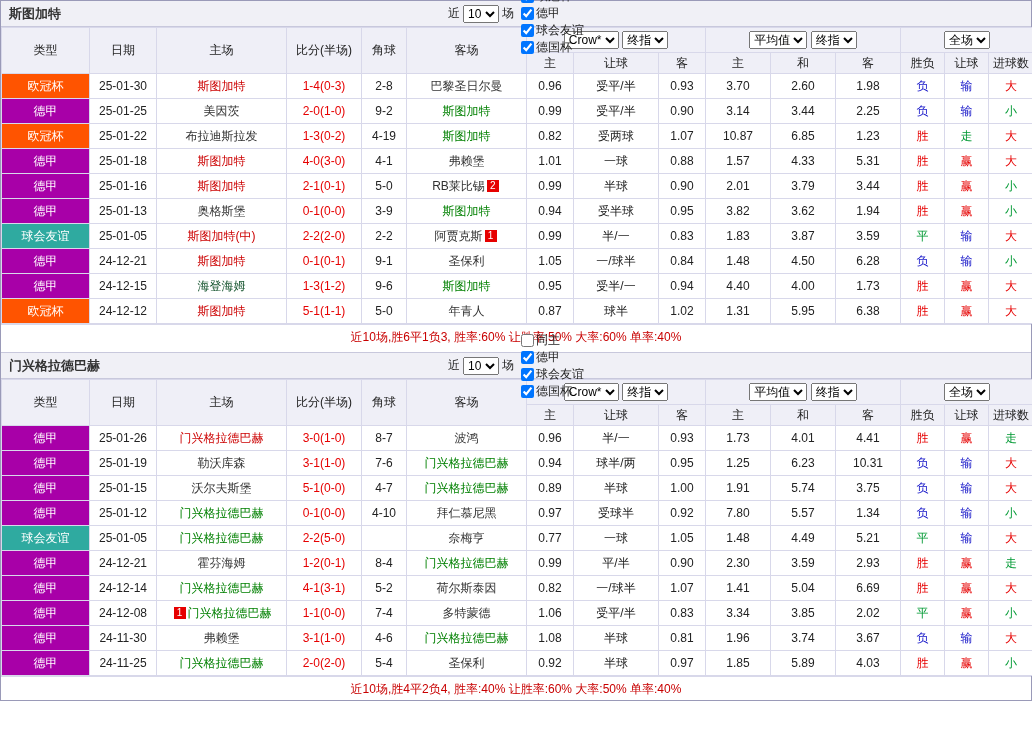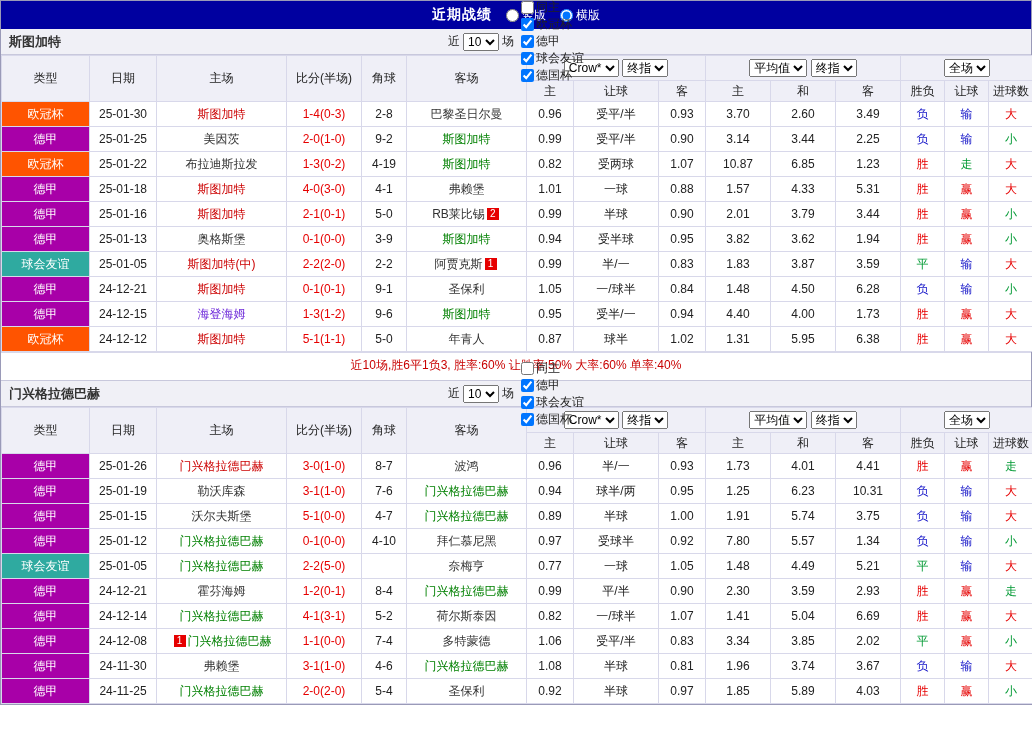--- a/index.html
+++ b/index.html
@@ -27,31 +27,20 @@
   td.type{color:#fff;padding:0;}
   td.score{color:#E60000;}
   .badge{display:inline-block;background:#E60000;color:#fff;font-size:10px;line-height:12px;min-width:12px;height:12px;margin:0 2px;vertical-align:1px;}
   .summary{height:24px;line-height:24px;text-align:center;font-size:12px;color:#C80000;border-top:1px solid #D8D8EA;background:#fff;}
 </style>
 </head>
 <body>
 
 <div class="page">
 
-  <div class="topbar">
-    <span class="title">近期战绩</span>
-    <label>
-      <input type="radio" name="layout" style="">
-      <span>竖版</span>
-    </label>
-    <label>
-      <input type="radio" name="layout" checked="" style="">
-      <span>横版</span>
-    </label>
-  </div>
 
   <div class="section">
     <div class="section-bar">
       <span class="team-title">斯图加特</span>
       <div class="filter-group">
         <span>近</span>
         <select><option>10</option></select>
         <span>场</span>
         <span class="filter-checks">
             <label>
@@ -133,21 +122,21 @@
             <td>25-01-30</td>
             <td><span style="color: rgb(204, 0, 0);">斯图加特</span></td>
             <td class="score">1-4(0-3)</td>
             <td>2-8</td>
             <td><span style="color: rgb(51, 51, 51);">巴黎圣日尔曼</span></td>
             <td>0.96</td>
             <td>受平/半</td>
             <td>0.93</td>
             <td>3.70</td>
             <td>2.60</td>
-            <td>3.49</td>
+            <td>1.98</td>
             <td style="color: rgb(21, 21, 200);">负</td>
             <td style="color: rgb(21, 21, 200);">输</td>
             <td style="color: rgb(230, 0, 0);">大</td>
           </tr>
           <tr>
             <td class="type" style="background: rgb(168, 0, 168);">德甲</td>
             <td>25-01-25</td>
             <td><span style="color: rgb(51, 51, 51);">美因茨</span></td>
             <td class="score">2-0(1-0)</td>
             <td>9-2</td>
@@ -260,21 +249,21 @@
             <td>1.48</td>
             <td>4.50</td>
             <td>6.28</td>
             <td style="color: rgb(21, 21, 200);">负</td>
             <td style="color: rgb(21, 21, 200);">输</td>
             <td style="color: rgb(0, 153, 51);">小</td>
           </tr>
           <tr>
             <td class="type" style="background: rgb(168, 0, 168);">德甲</td>
             <td>24-12-15</td>
-            <td><span style="color: #6d28d9;">海登海姆</span></td>
+            <td><span style="color: #14532d;">海登海姆</span></td>
             <td class="score">1-3(1-2)</td>
             <td>9-6</td>
             <td><span style="color: rgb(0, 128, 0);">斯图加特</span></td>
             <td>0.95</td>
             <td>受半/一</td>
             <td>0.94</td>
             <td>4.40</td>
             <td>4.00</td>
             <td>1.73</td>
             <td style="color: rgb(230, 0, 0);">胜</td>
@@ -546,15 +535,16 @@
             <td>0.97</td>
             <td>1.85</td>
             <td>5.89</td>
             <td>4.03</td>
             <td style="color: rgb(230, 0, 0);">胜</td>
             <td style="color: rgb(230, 0, 0);">赢</td>
             <td style="color: rgb(0, 153, 51);">小</td>
           </tr>
         </tbody>
     </table>
+    <div class="summary">近10场,胜4平2负4, 胜率:40% 让胜率:60% 大率:50% 单率:40%</div>
   </div>
 
 </div>
 
 </body></html>

